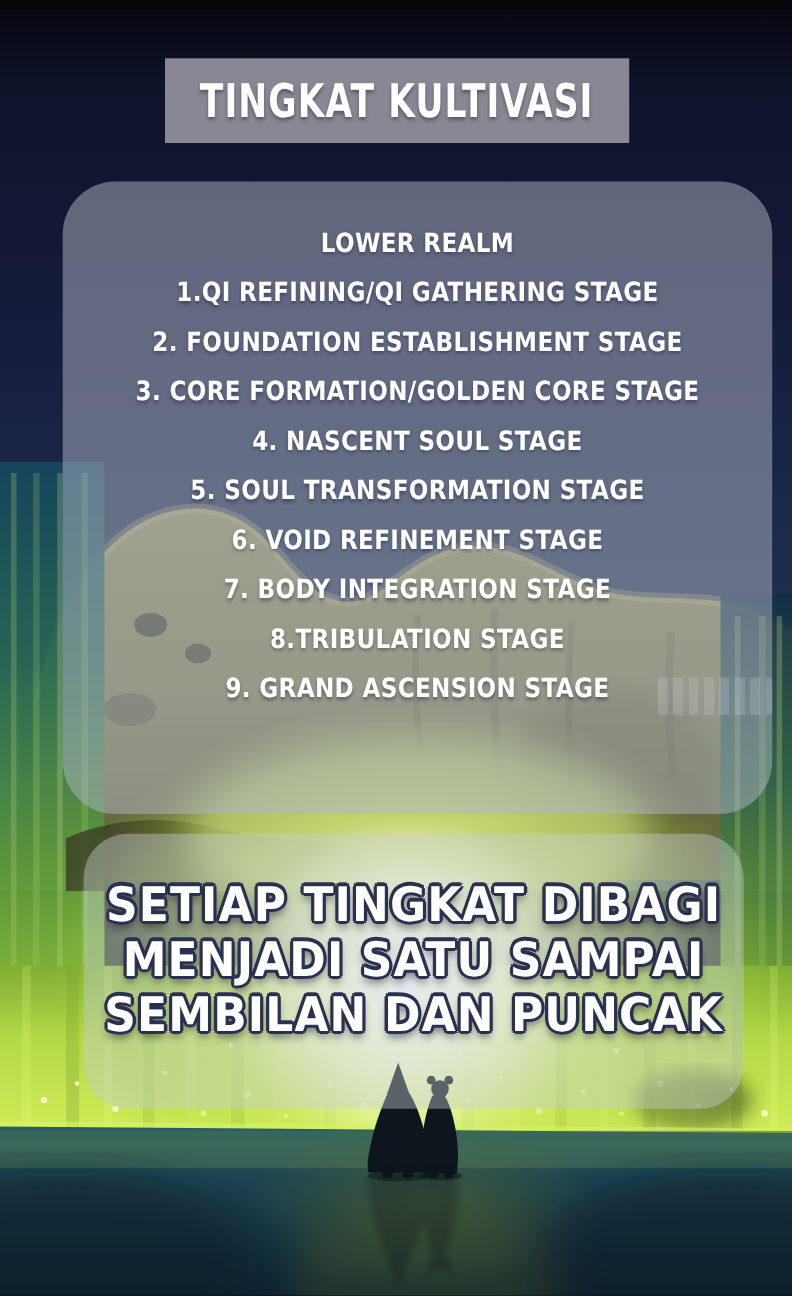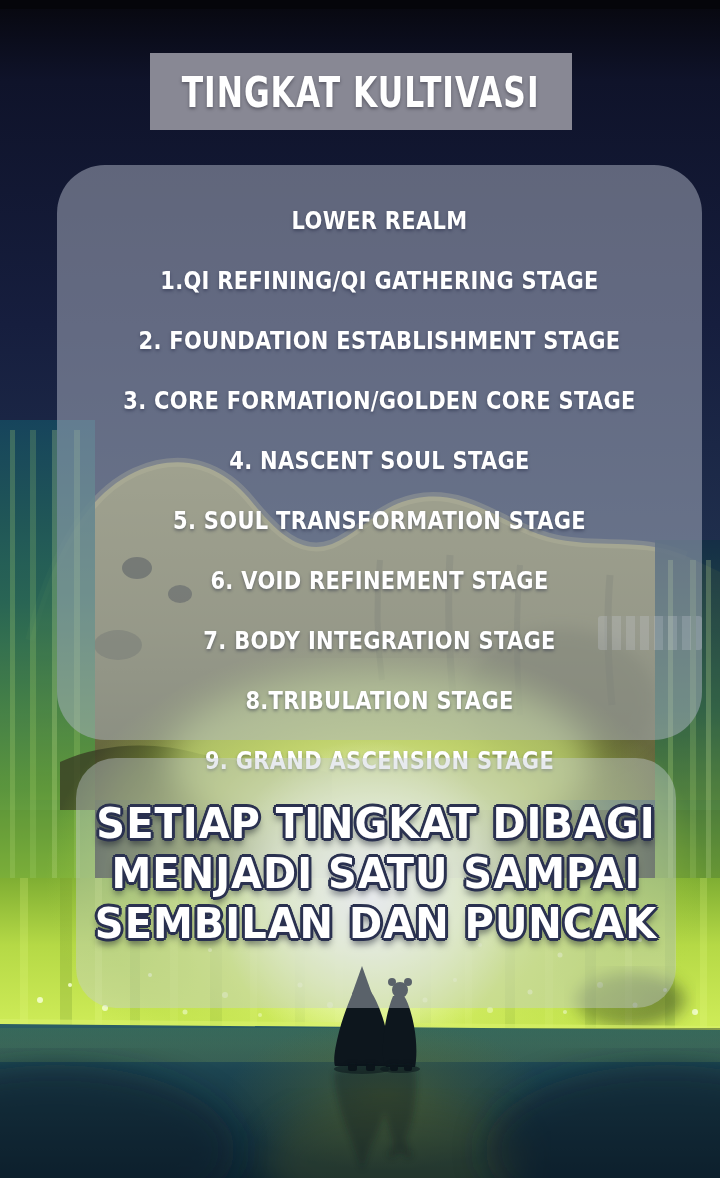--- a/index.html
+++ b/index.html
@@ -23,21 +23,21 @@
     text-shadow:0 2px 3px rgba(10,10,20,.35);
     white-space:nowrap;
   }
 
   
   .realm-panel{
     position:absolute;left:57px;top:165px;width:645px;height:575px;
     background:rgba(176,182,198,0.50);
     border-radius:48px;
     display:flex;flex-direction:column;align-items:center;
-    padding-top:44px;gap:35px;
+    padding-top:44px;gap:20px;
   }
   .stage-line{
     color:#fff;font-weight:bold;font-size:21px;line-height:25px;
     letter-spacing:0.3px;white-space:nowrap;
     transform:scaleY(1.15);transform-origin:center;
     text-shadow:0 2px 3px rgba(20,26,52,.4);
   }
 
   
   .note-panel{

